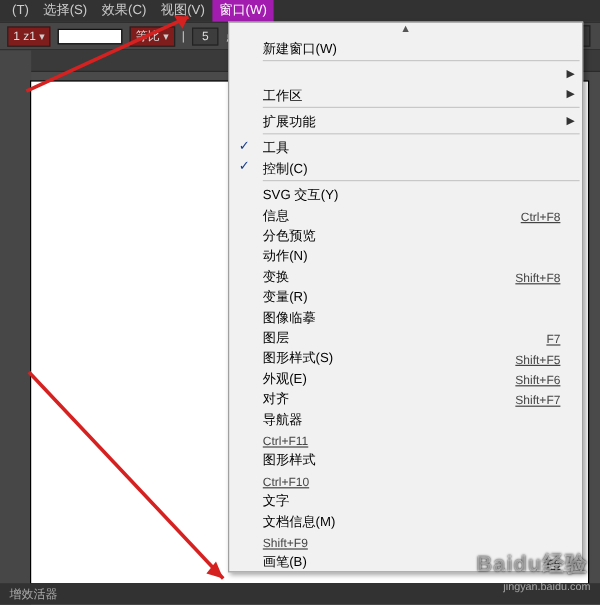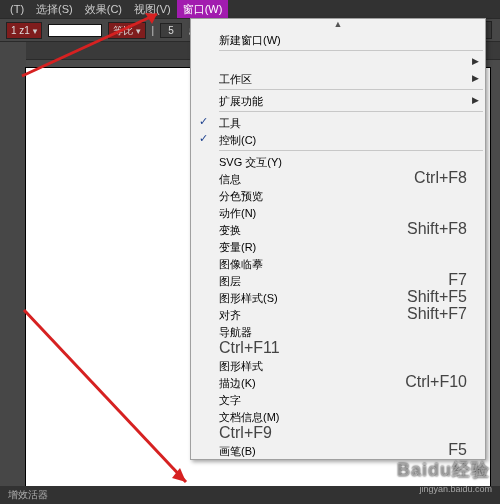--- a/index.html
+++ b/index.html
@@ -21,21 +21,21 @@
   .subbar { height:18px; background:#3a3a3a; border-bottom:1px solid #2a2a2a; color:#9a9a9a; padding-left:8px; line-height:18px; font-size:10px; }
 
   .stage { position:absolute; left:26px; top:68px; right:10px; bottom:18px; background:#fff; box-shadow:0 0 0 1px #000; }
   .tools { position:absolute; left:0; top:42px; width:26px; bottom:0; background:#474747; }
   .status { position:absolute; left:0; right:0; bottom:0; height:18px; background:#323232; color:#aaa; font-size:10px; display:flex; align-items:center; padding-left:8px; }
 
   
   .menu { position:absolute; left:190px; top:18px; width:296px; background:#f1f1f1; border:1px solid #a0a0a0; box-shadow:2px 2px 4px rgba(0,0,0,.35); font-size:11px; color:#000; }
   .menu .row { display:flex; align-items:flex-end; height:17px; padding:0 18px 0 28px; position:relative; white-space:nowrap; }
   .menu .row .label { flex:1; }
-  .menu .row .sc { color:#444; font-size:16px; }
+  .menu .row .sc { color:#444; font-size:10px;text-decoration:underline; }
   .menu .row .check { position:absolute; left:8px; top:1px; font-size:11px; color:#1a3e8c; }
   .menu .row .sub { position:absolute; right:6px; top:3px; font-size:9px; color:#333; }
   .menu .sep { height:1px; margin:2px 2px 2px 28px; background:#c8c8c8; }
   .menu .updown { text-align:center; height:12px; line-height:10px; color:#555; font-size:9px; }
 
   
   .arrow-annot { position:absolute; pointer-events:none; }
   .arrow-annot line { stroke:#d62121; stroke-width:3; }
   .arrow-annot polygon { fill:#d62121; }
 
@@ -129,44 +129,47 @@
     </div>
   <div class="row">
       <span class="label">图层</span>
       <span class="sc">F7</span>
     </div>
   <div class="row">
       <span class="label">图形样式(S)</span>
       <span class="sc">Shift+F5</span>
     </div>
   <div class="row">
+      <span class="label">外观(E)</span>
+      <span class="sc">Shift+F6</span>
+    </div>
+  <div class="row">
       <span class="label">对齐</span>
       <span class="sc">Shift+F7</span>
     </div>
   <div class="row">
       <span class="label">导航器</span>
     </div>
   <div class="row">
       <span class="sc">Ctrl+F11</span>
     </div>
   <div class="row">
       <span class="label">图形样式</span>
     </div>
   <div class="row">
-      <span class="label">描边(K)</span>
       <span class="sc">Ctrl+F10</span>
     </div>
   <div class="row">
       <span class="label">文字</span>
     </div>
   <div class="row">
       <span class="label">文档信息(M)</span>
     </div>
   <div class="row">
-      <span class="sc">Ctrl+F9</span>
+      <span class="sc">Shift+F9</span>
     </div>
   <div class="row">
       <span class="label">画笔(B)</span>
       <span class="sc">F5</span>
     </div>
 
 </div>
 
 <svg class="arrow-annot" style="left:12px; top:6px; width:170px; height:80px;">
   <line x1="10" y1="70" x2="145" y2="8"></line>

